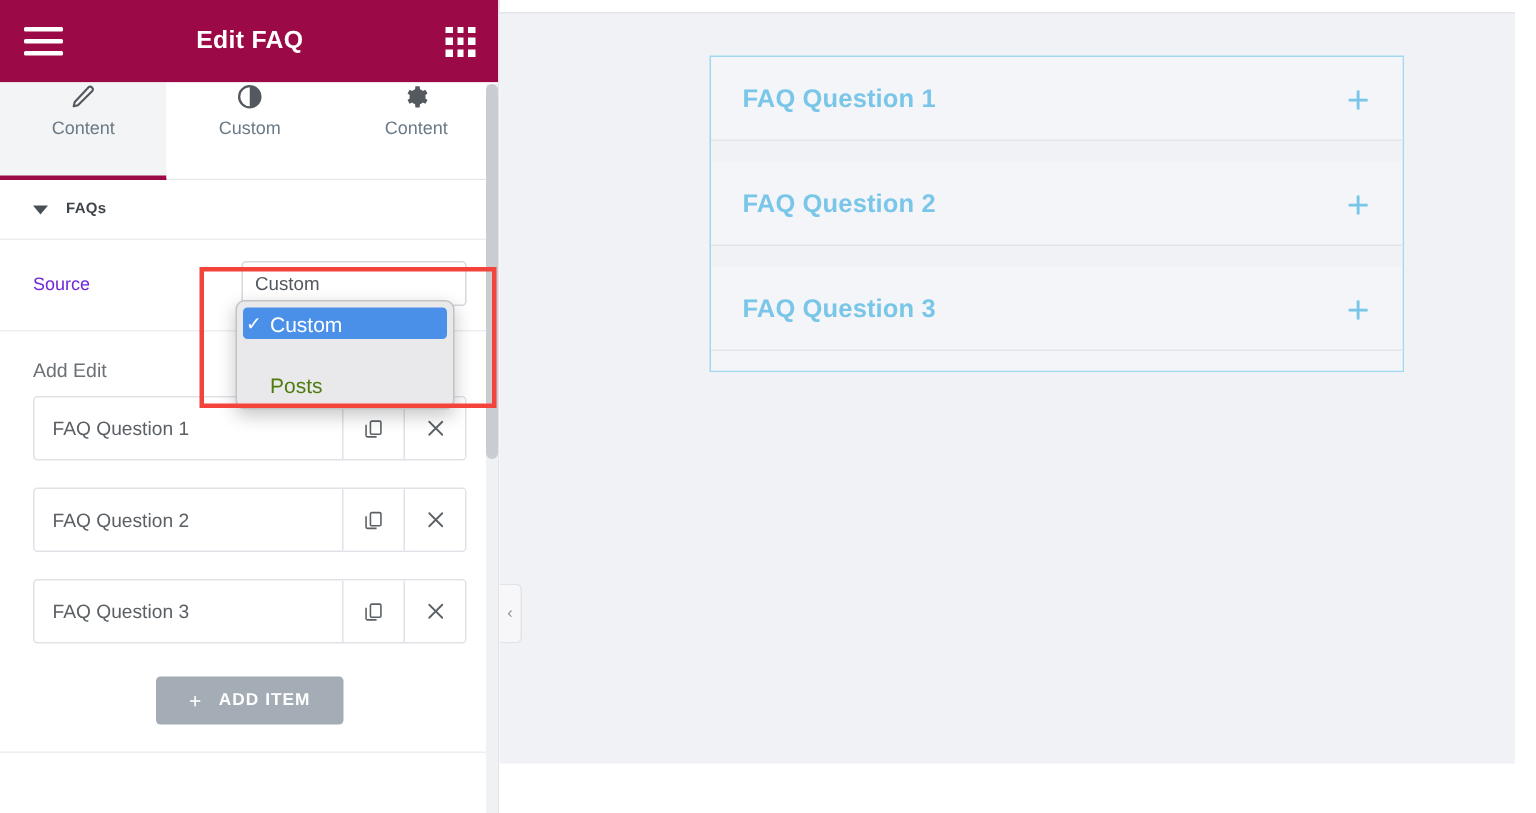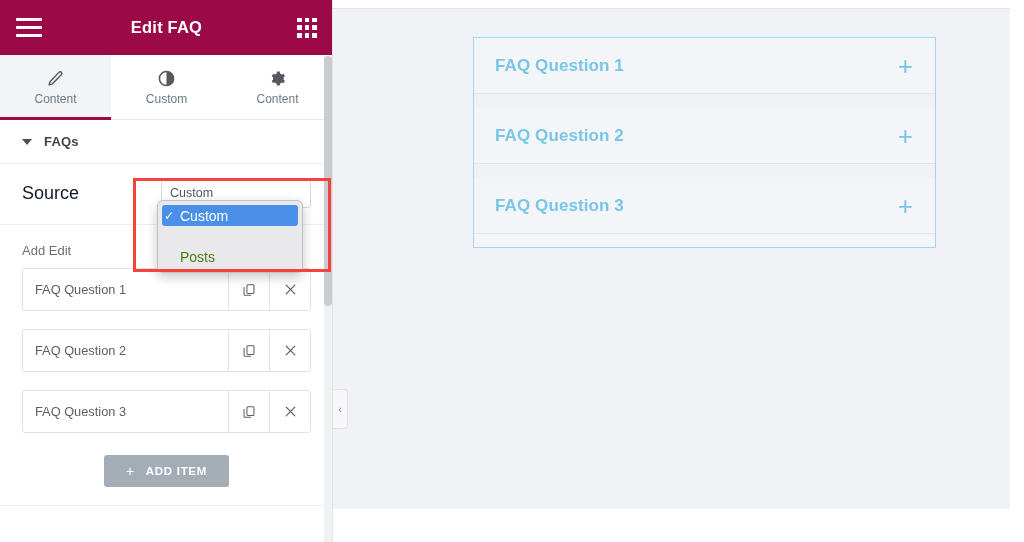--- a/index.html
+++ b/index.html
@@ -84,21 +84,20 @@
     height: 64px;
     background: #ffffff;
     border-bottom: 1px solid #e6e9ec;
     position: relative;
   }
   .tab {
     flex: 1;
     display: flex;
     flex-direction: column;
     align-items: center;
-    justify-content: center;
     gap: 6px;
     cursor: pointer;
     color: #6b7a87;
     font-size: 12px;
     position: relative;
     background: #ffffff;
   }
   .tab.active {
     background: #f3f4f5;
   }
@@ -127,38 +126,38 @@
     border-bottom: 1px solid #eceef0;
     cursor: pointer;
   }
   .caret-down {
     width: 0; height: 0;
     border-left: 5px solid transparent;
     border-right: 5px solid transparent;
     border-top: 6px solid #4a4f55;
   }
   .section-title {
-    font-size: 13px;
+    font-size: 10px;
     font-weight: 700;
     color: #3f444b;
     letter-spacing: 0.2px;
   }
 
   .control-row {
     display: flex;
     align-items: center;
     justify-content: space-between;
     padding: 14px 22px 16px 22px;
     border-bottom: 1px solid #eceef0;
     min-height: 36px;
     box-sizing: border-box;
   }
   .control-label {
-    font-size: 18px;
-    color: #0f172a;
+    font-size: 12px;
+    color: #6d28d9;
   }
   .select-box {
     width: 150px;
     height: 30px;
     border: 1px solid #d5d8dc;
     border-radius: 3px;
     background: #ffffff;
     box-sizing: border-box;
     display: flex;
     align-items: center;

